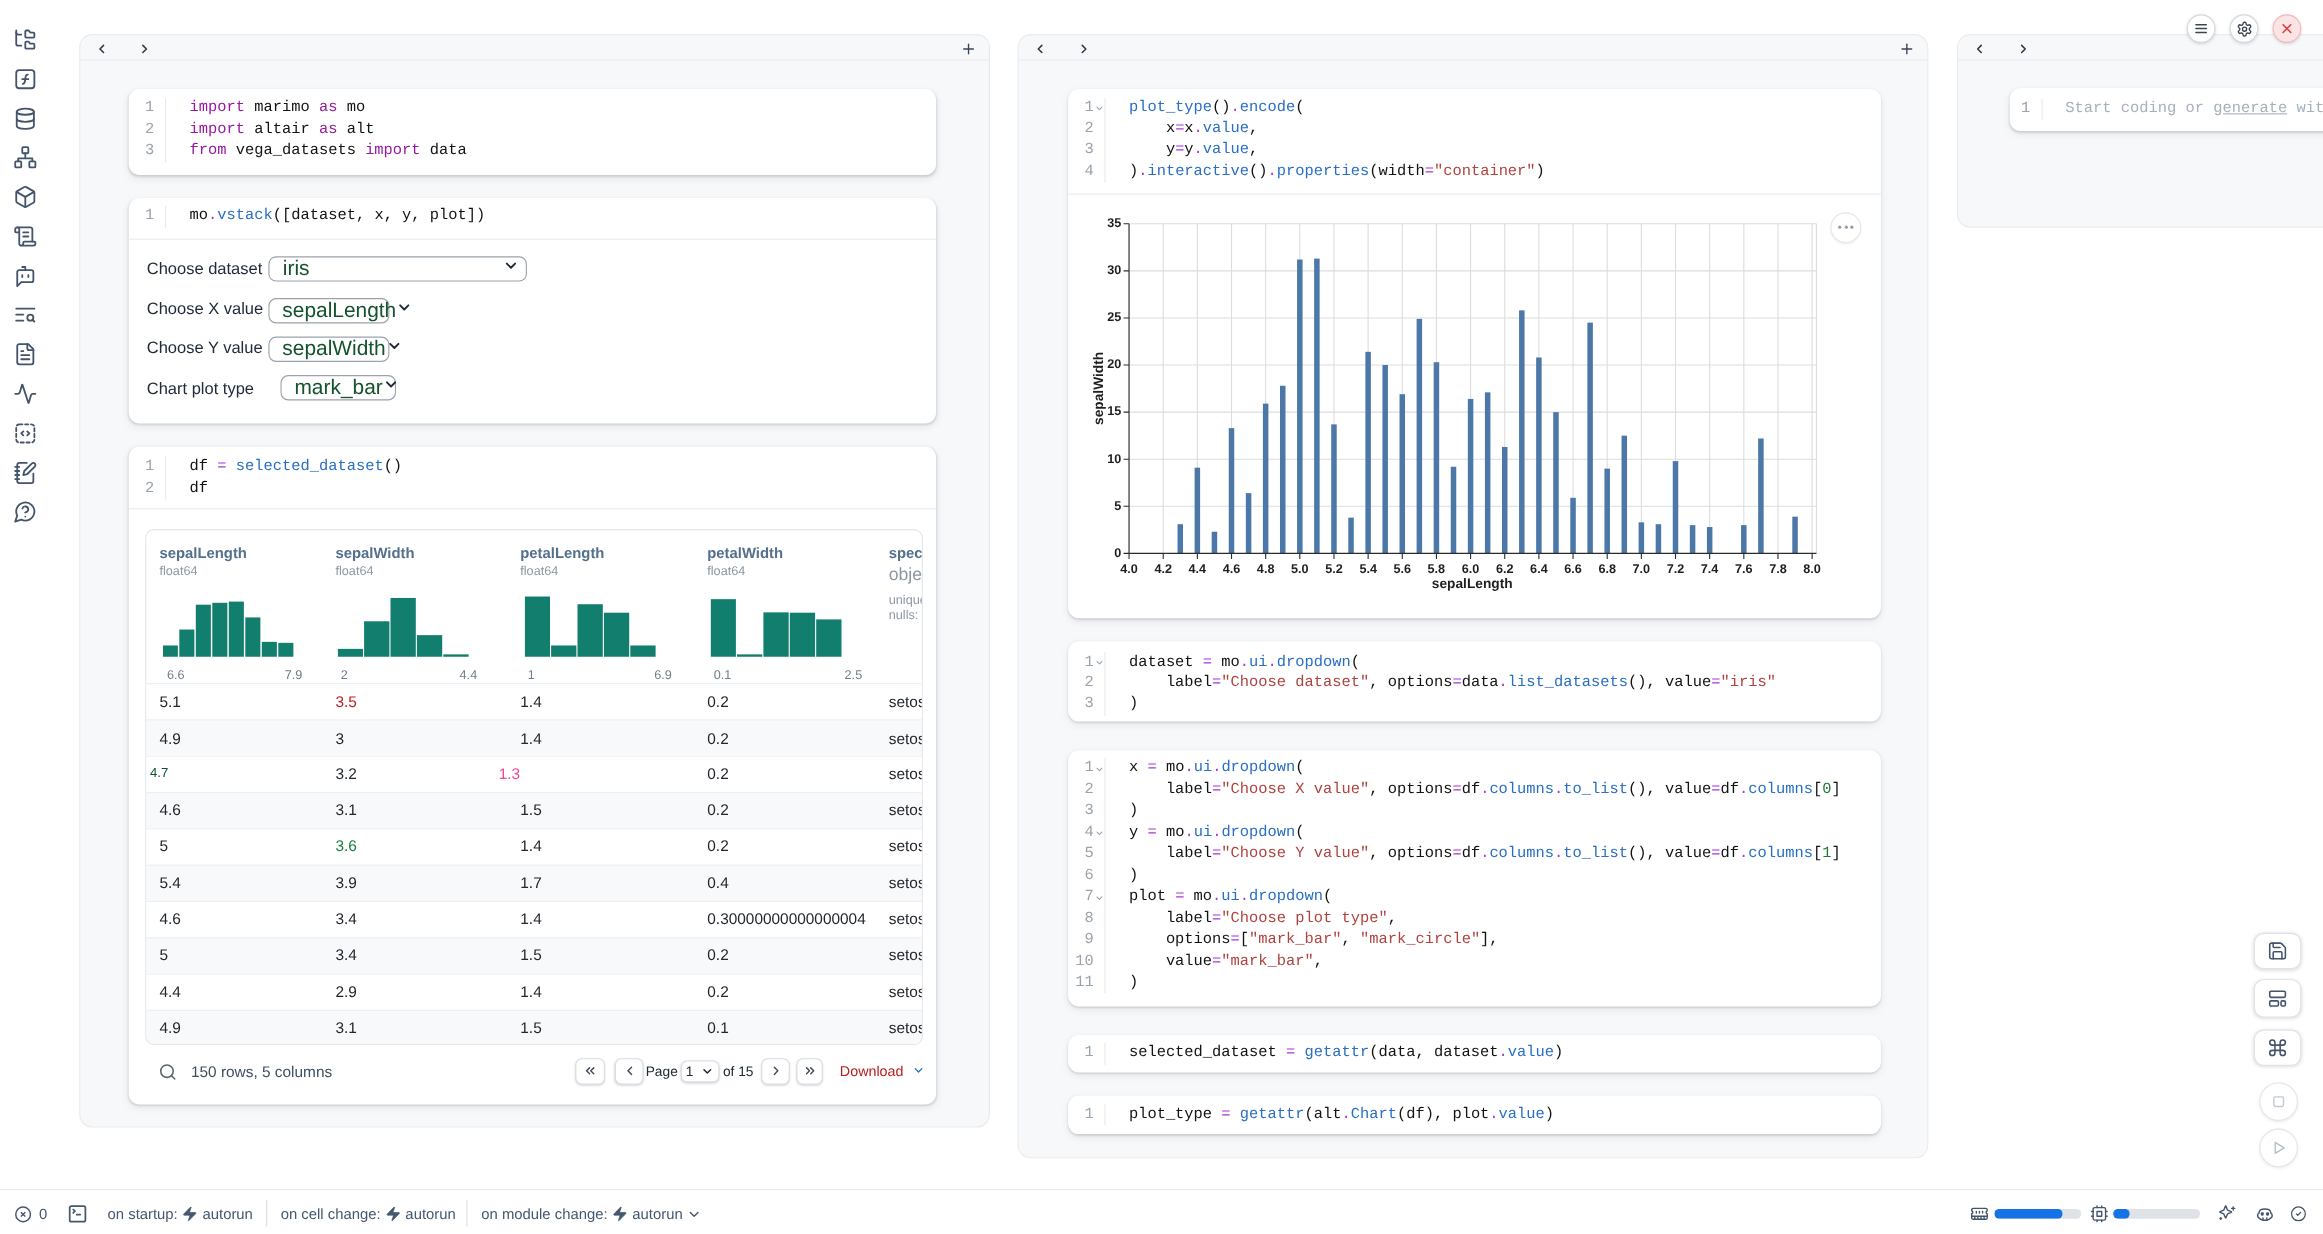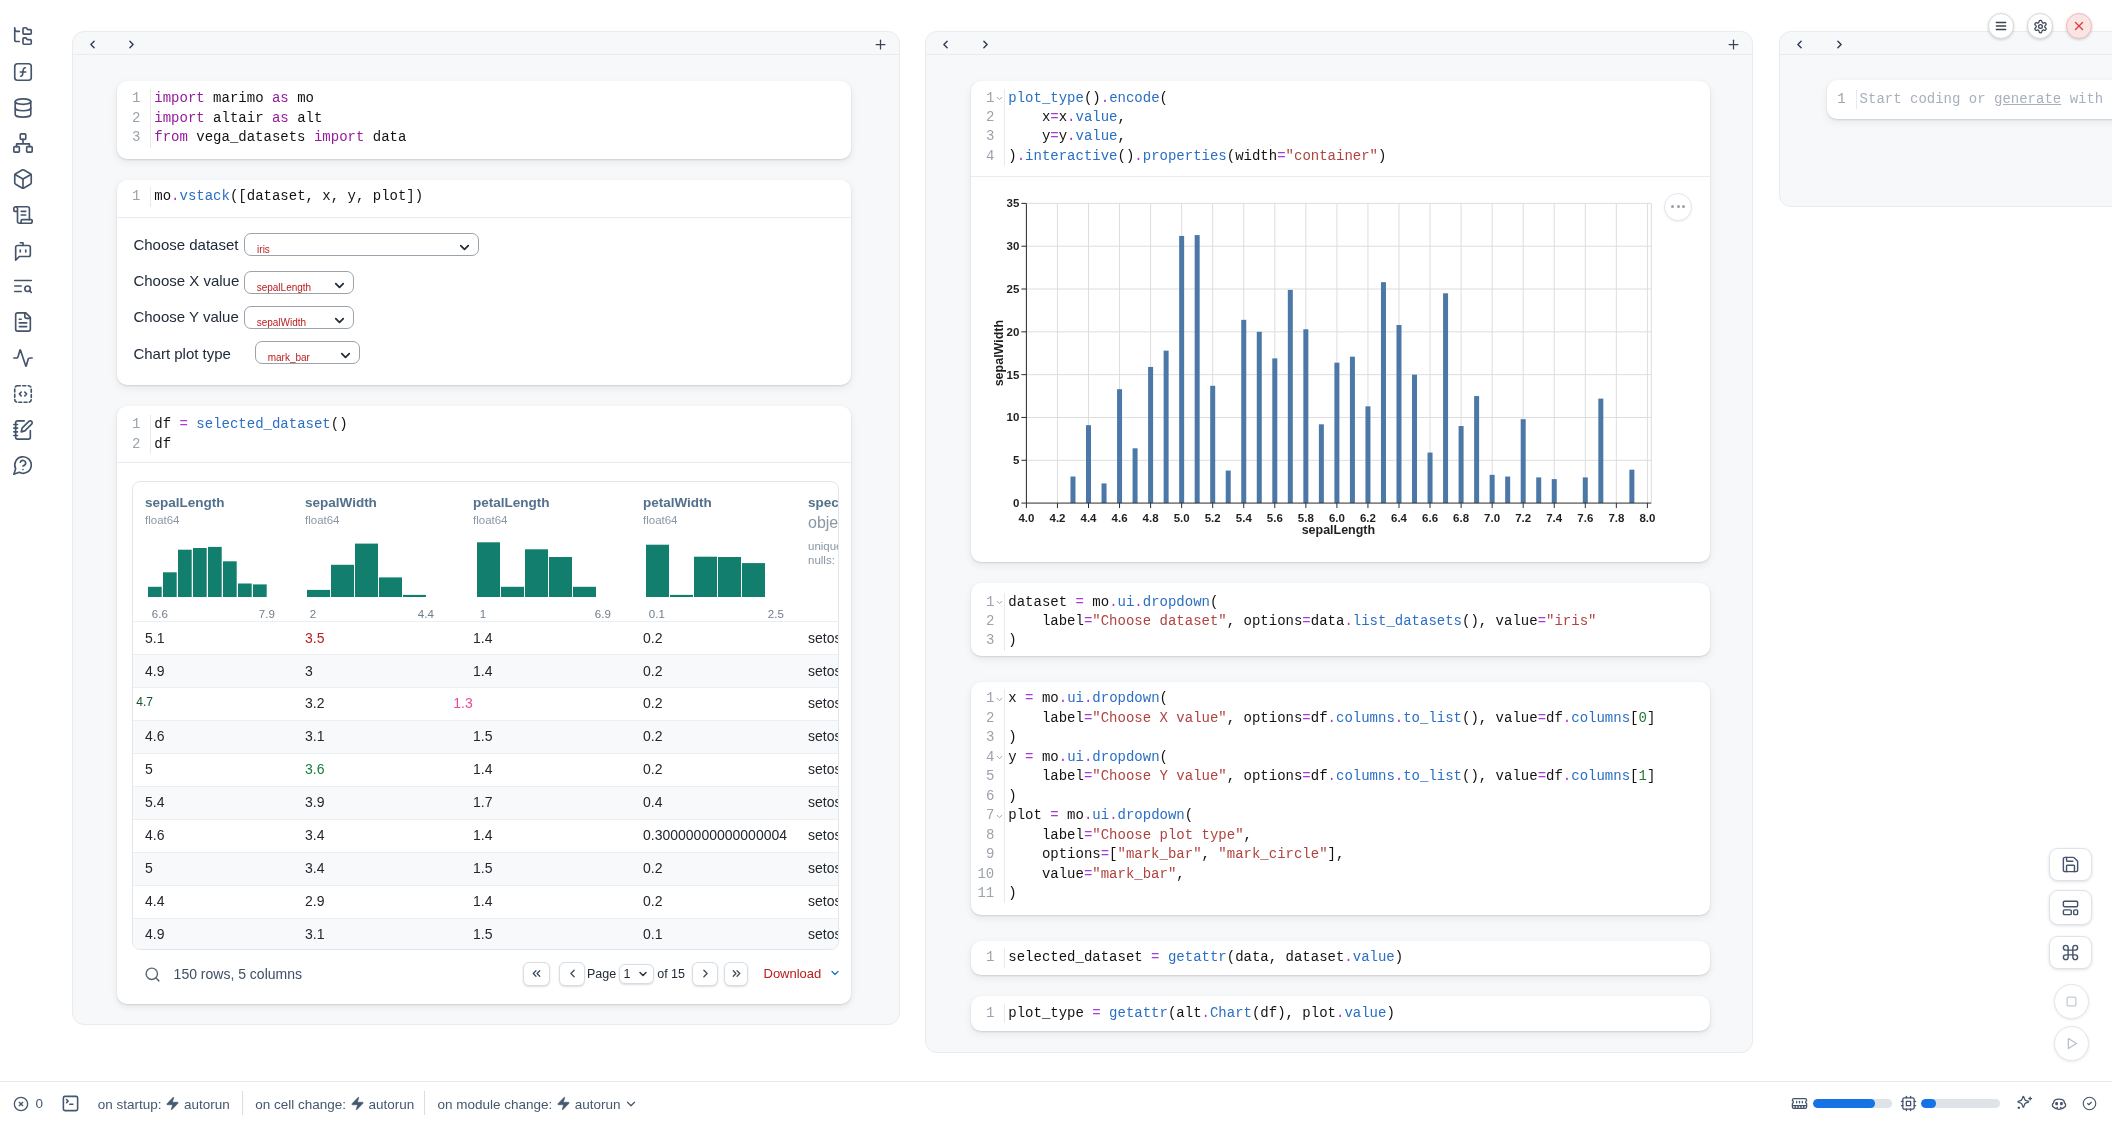--- a/index.html
+++ b/index.html
@@ -5,30 +5,30 @@
 html,body{width:2112px;height:1122px;overflow:hidden;background:#fff;
  font-family:"Liberation Sans",sans-serif;position:relative}
 .abs{position:absolute}
 .panel{position:absolute;top:31px;background:#f7f8f9;border:1px solid #e9ebee;border-radius:12px}
 .phead{position:absolute;left:0;right:0;top:0;height:23px;border-bottom:1px solid #e9ebee}
 .cell{position:absolute;background:#fff;border-radius:10px;
  box-shadow:0 1px 2px rgba(25,35,55,.14),0 3px 8px rgba(25,35,55,.07)}
 .code{font-family:"Liberation Mono",monospace;font-size:14px;line-height:19.45px;color:#131313;white-space:pre}
 .cline{display:flex}
 .ln{width:33.3px;flex:none;text-align:right;padding-right:10px;color:#9ba3ac;position:relative}
-.lnb{border-left:1px solid #e7e9ec;padding-left:3px;flex:1;overflow:hidden}
+.lnb{border-left:1px solid #e7e9ec;padding-left:21px;flex:1;overflow:hidden}
 .fold{position:absolute;left:24.5px;top:5.5px;width:9px;height:9px}
 .kw{color:#951a9e}
 .op{color:#a73ad7}
 .fn{color:#2a6fc4}
 .st{color:#b0433f}
 .nu{color:#1e7a34}
 .sep{position:absolute;left:0;right:0;height:1px;background:#e9ebee}
 .selbox{position:absolute;background:#fff;border:1.3px solid #9aa3ab;border-radius:7px;
- font-size:10px;color:#b91c1c;display:flex;align-items:flex-end}
+ font-size:19px;color:#14532d;display:flex;align-items:flex-start}
 svg{display:block}
 .btn{position:absolute;background:#fff;border:1px solid #d9dde2;border-radius:6px;
  box-shadow:0 1px 2px rgba(25,35,55,.15);display:flex;align-items:center;justify-content:center}
 </style></head><body>
 <div class="abs" style="left:12px;top:25.0px">
     <svg class="" style="" width="22" height="22" viewBox="0 0 24 24" fill="none" stroke="#44546b" stroke-width="1.8" stroke-linecap="round" stroke-linejoin="round">
       <path d="M20 10a1 1 0 0 0 1-1V6a1 1 0 0 0-1-1h-2.5a1 1 0 0 1-.8-.4l-.9-1.2A1 1 0 0 0 15 3h-2a1 1 0 0 0-1 1v5a1 1 0 0 0 1 1Z"></path>
       <path d="M20 21a1 1 0 0 0 1-1v-3a1 1 0 0 0-1-1h-2.9a1 1 0 0 1-.88-.55l-.42-.85a1 1 0 0 0-.92-.6H13a1 1 0 0 0-1 1v5a1 1 0 0 0 1 1Z"></path>
       <path d="M3 5a2 2 0 0 0 2 2h3"></path>
       <path d="M3 3v13a2 2 0 0 0 2 2h3"></path>

